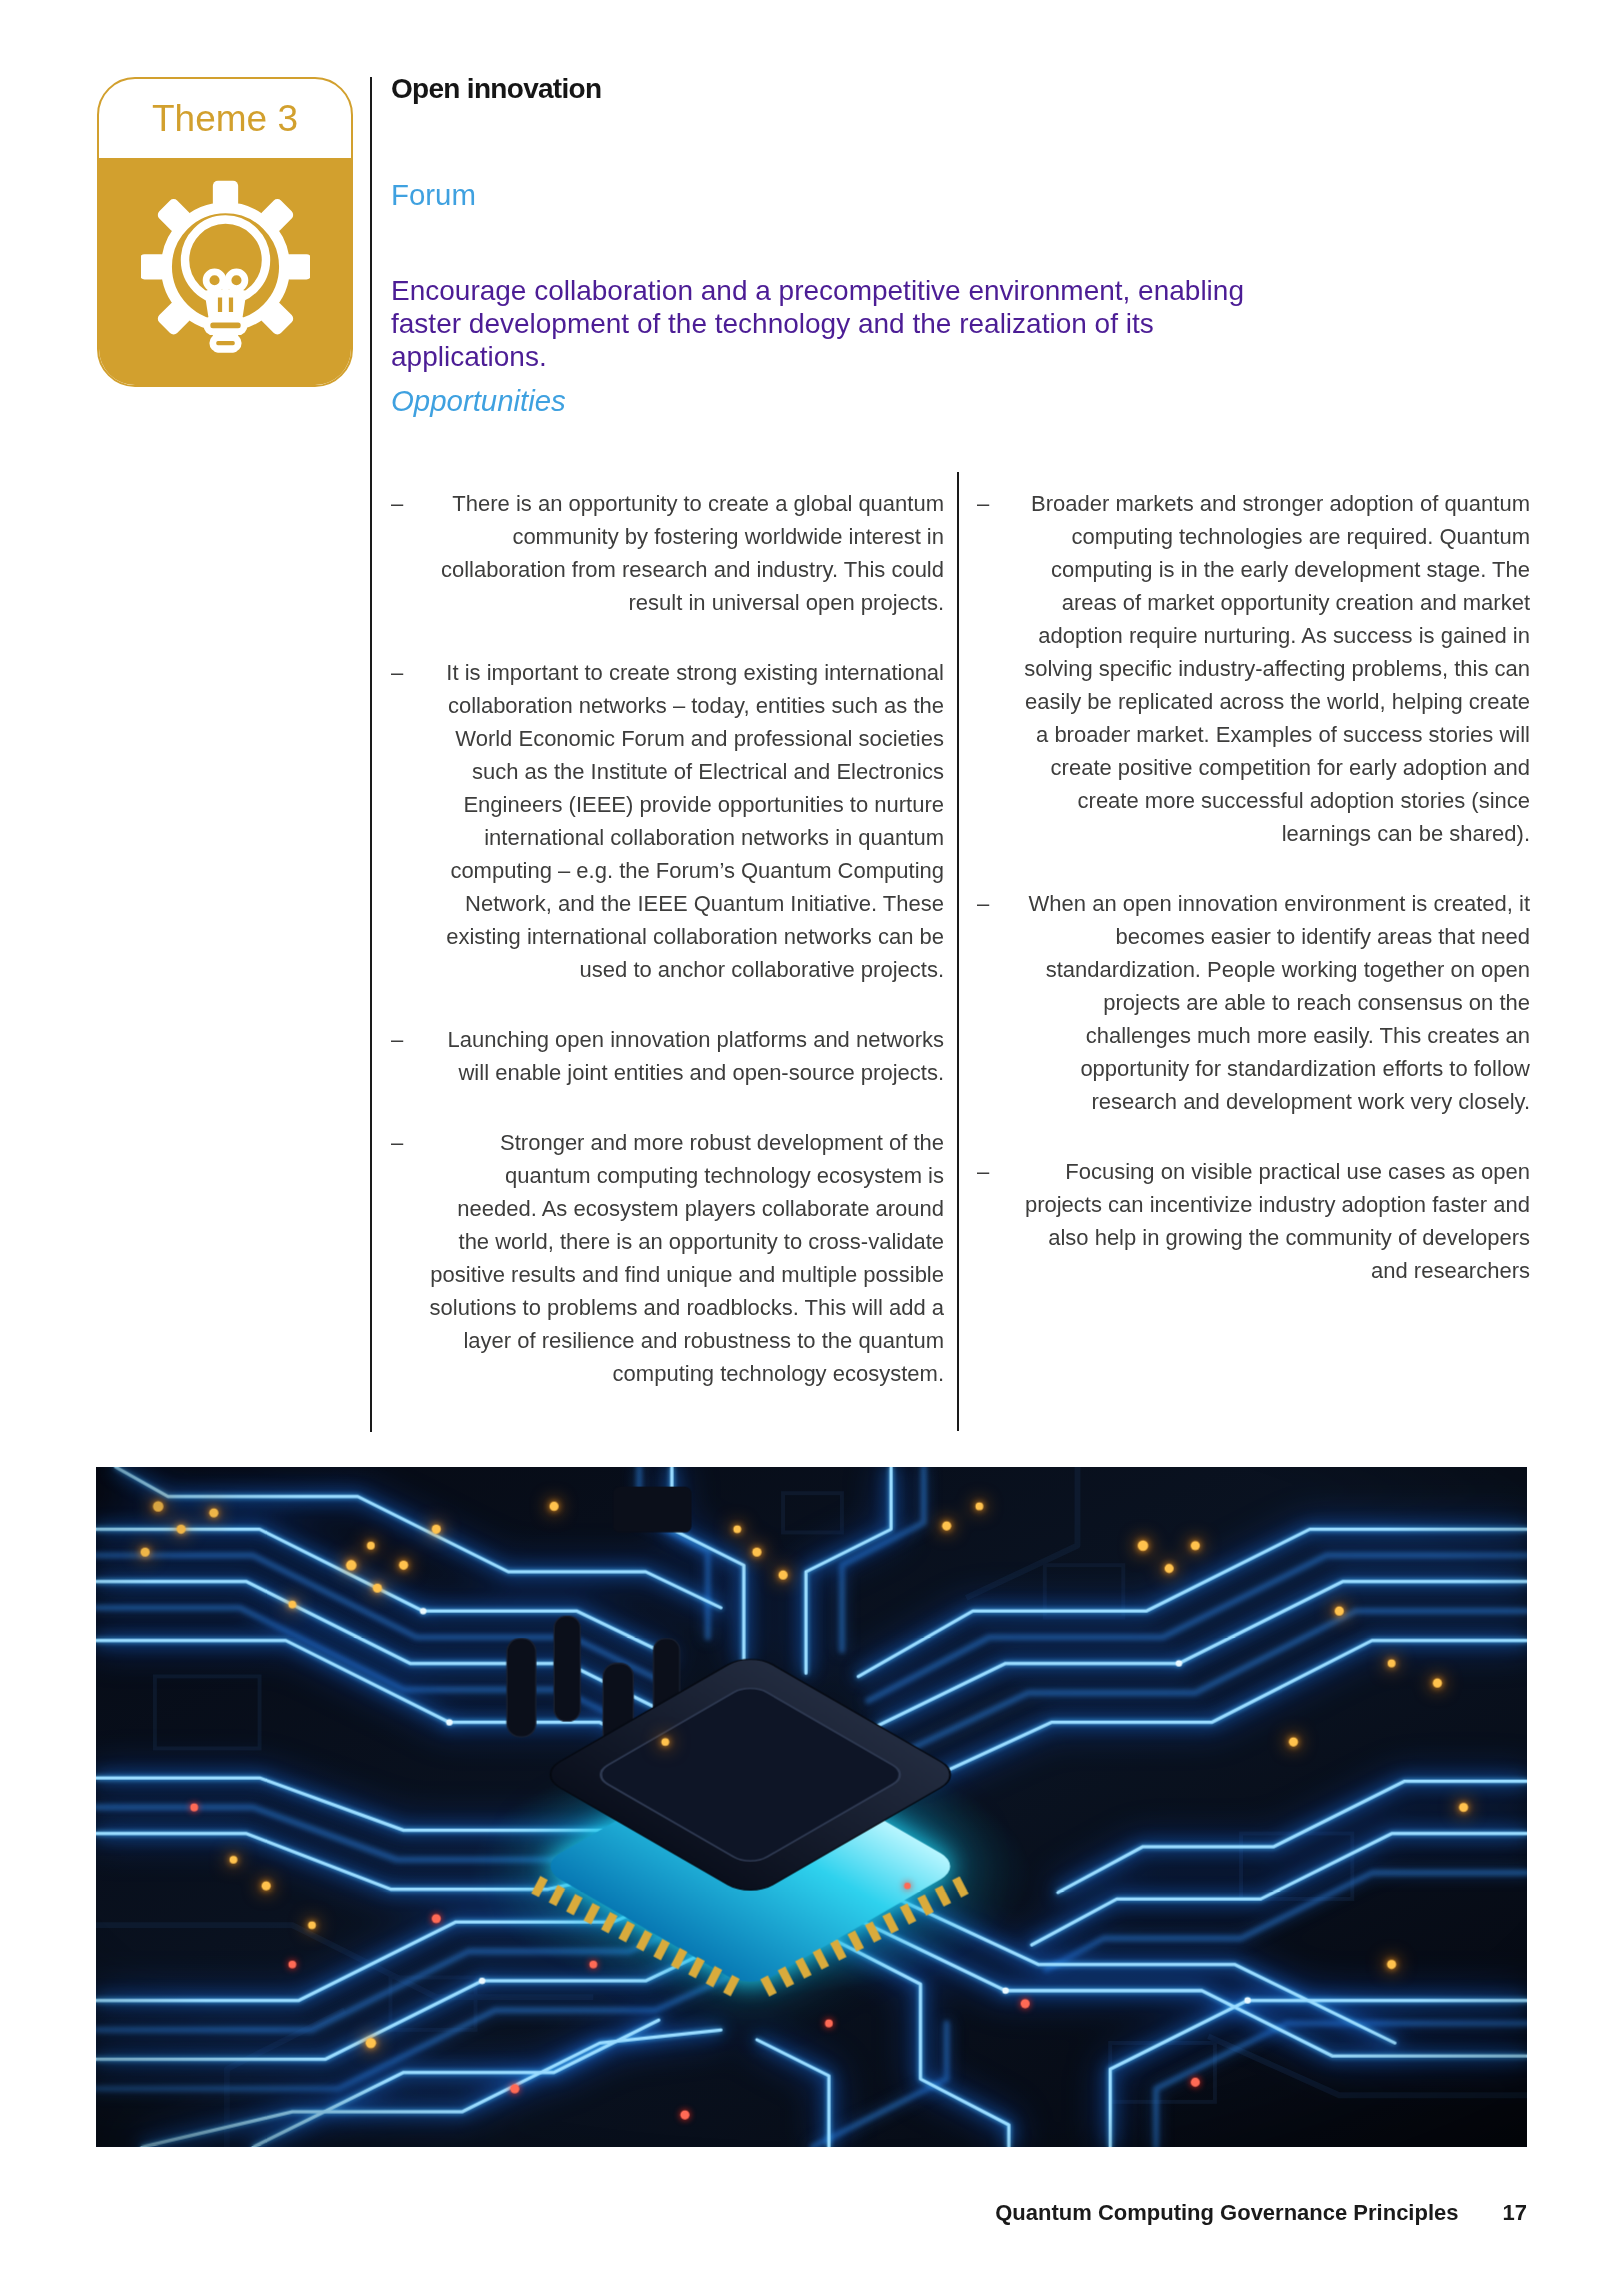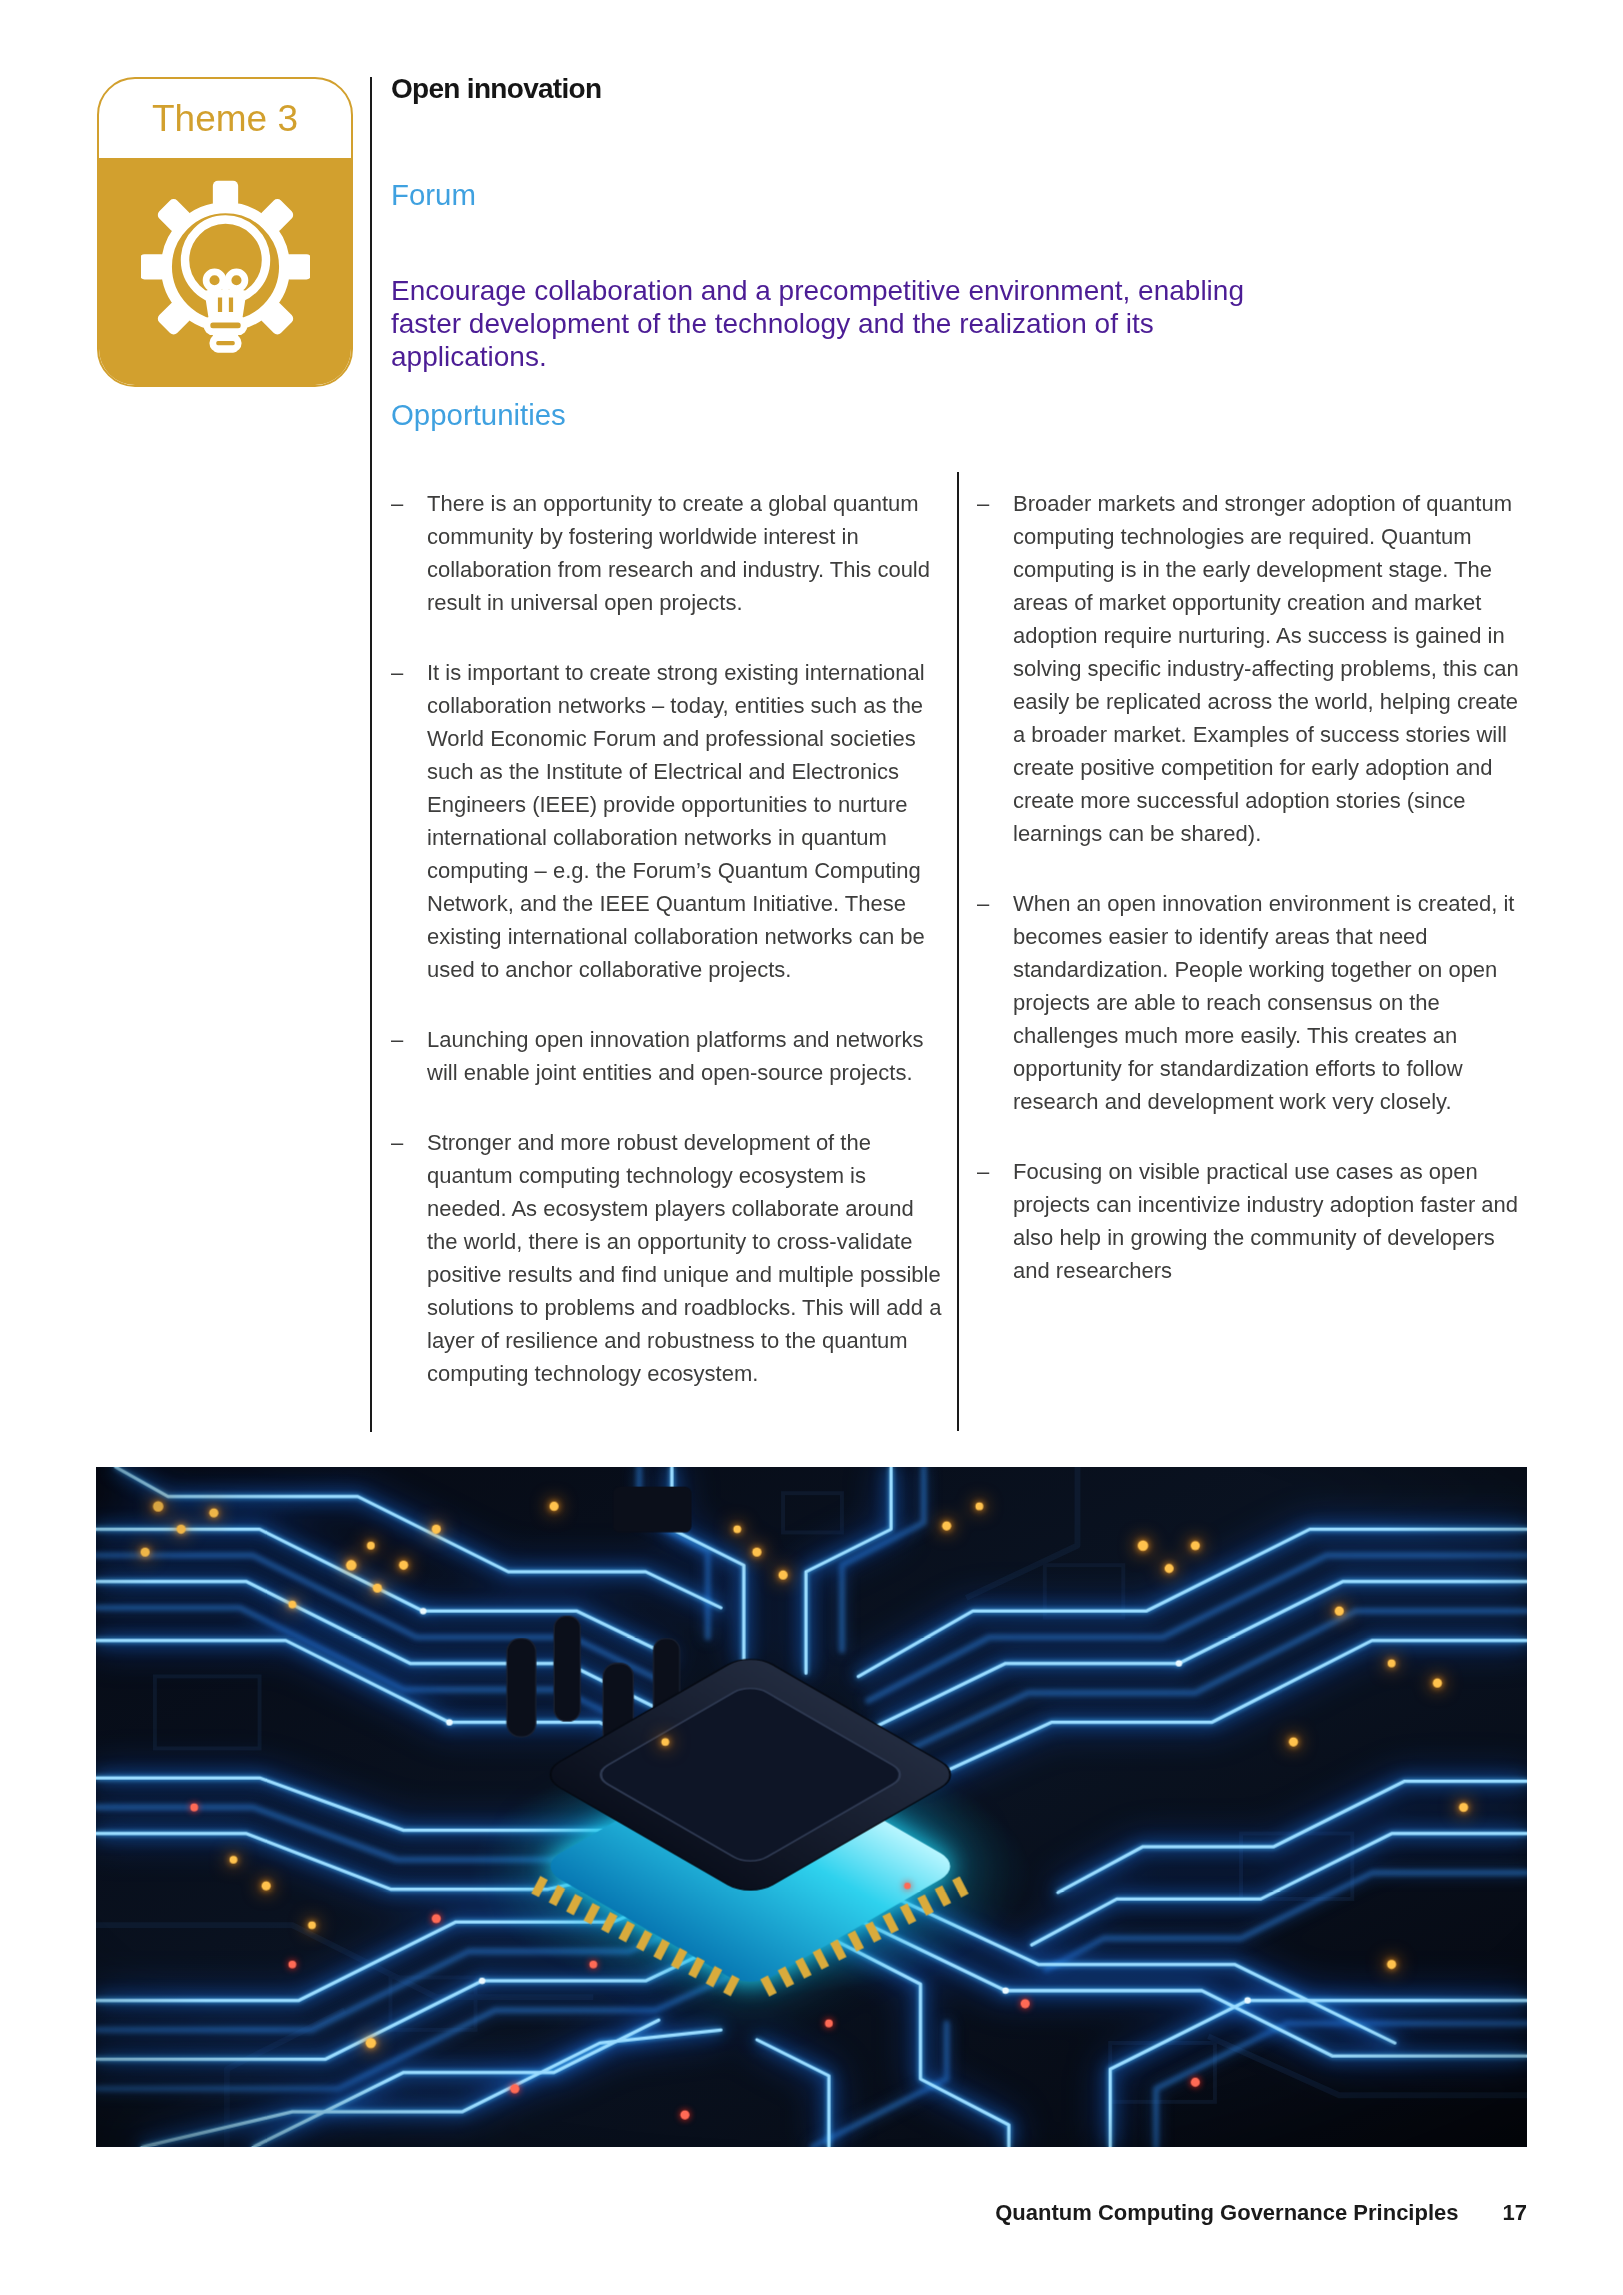--- a/index.html
+++ b/index.html
@@ -24,31 +24,31 @@
   
   .rule-title { position:absolute; left:370px; top:77px; width:2px; height:1355px; background:#1a1a1a; }
   .rule-col   { position:absolute; left:957px; top:472px; width:2px; height:959px; background:#1a1a1a; }
   
   .doc-title {
     position:absolute; left:391px; top:73px; font-size:28px; font-weight:700;
     color:#161616; letter-spacing:-0.7px;
   }
   .h-blue { position:absolute; left:391px; color:#3FA1E0; font-weight:500; font-size:29.4px; }
   .h-goal { top:178px; }
-  .h-opp  { top:398px; }
+  .h-opp  { top:384px;font-style:italic; }
   .goal-body {
     position:absolute; left:391px; top:274px; width:870px;
     font-size:28px; line-height:33px; color:#4c1d95;
   }
   .col { position:absolute; top:487px; width:553px; list-style:none; }
   .col-left  { left:391px; }
   .col-right { left:977px; }
   .col li { display:flex; margin-bottom:37px; font-size:22px; line-height:33px; color:#3d3d3c; }
   .col .dash { flex:none; width:36px; }
-  .col .text { flex:1; }
+  .col .text { flex:1;text-align:right; }
   
   .figure { position:absolute; left:96px; top:1467px; width:1431px; height:680px; }
   .figure svg { display:block; width:1431px; height:680px; }
   #fig .tmain { stroke:#9adcff; stroke-width:5; fill:none; stroke-linejoin:round; stroke-linecap:round; }
   #fig g.main { filter:drop-shadow(0 0 4px #44b4ff) drop-shadow(0 0 12px #1b72e0) drop-shadow(0 0 26px #0d47b0); }
   #fig .tfar { stroke:#2e7fd6; stroke-width:9; fill:none; opacity:.5; stroke-linejoin:round; stroke-linecap:round; }
   #fig g.far { filter:blur(3px) drop-shadow(0 0 10px #1b5fc0); }
   #fig .tdim { stroke:#12233c; stroke-width:9; fill:none; stroke-linejoin:round; }
   #fig g.amber { filter:drop-shadow(0 0 6px #ff9d1f) drop-shadow(0 0 14px #e87a00); }
   #fig g.amber circle { fill:#ffc24d; }

